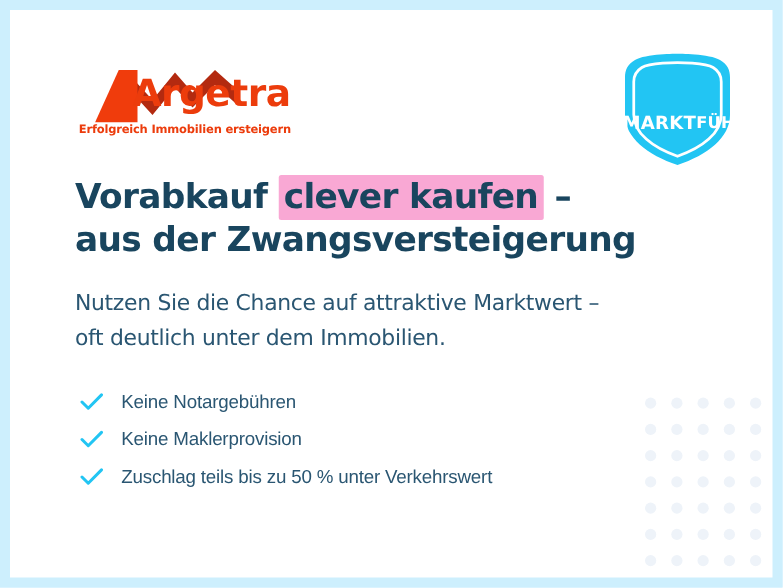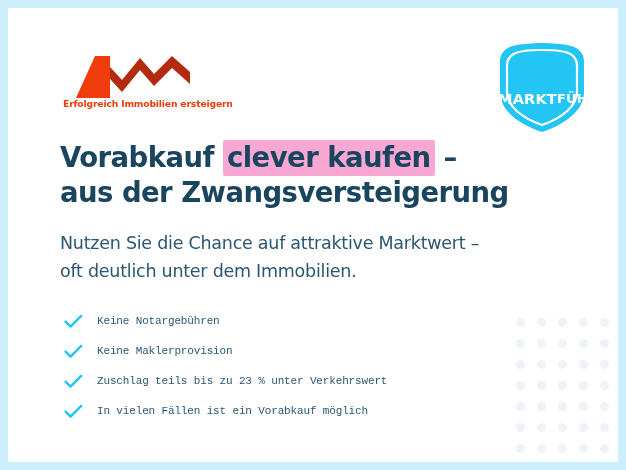--- a/index.html
+++ b/index.html
@@ -180,22 +180,22 @@
     height: 30px;
   }
   .benefit .check {
     width: 24px;
     flex: 0 0 24px;
     display: flex;
     align-items: center;
   }
   .benefit .check svg { display: block; }
   .benefit .label {
-    font-family: Liberation Mono, monospace;
-    font-size: 11px;
+    font-family: Liberation Sans, sans-serif;
+    font-size: 15px;
     color: #2a5672;
     letter-spacing: -0.15px;
     white-space: nowrap;
     padding-left: 9px;
   }
 </style>
 </head>
 <body>
 
 <div class="stage">
@@ -241,20 +241,21 @@
 
     <div class="logo">
       <div class="logo-mark">
         <svg width="190" height="48" viewBox="0 0 190 48" xmlns="http://www.w3.org/2000/svg">
 
           <path d="M22 46 L38 6 L60 30 L78 8 L92 24 L110 6 L128 22 L128 34 L110 18 L92 36 L78 20 L60 42 L38 18 L32 46 Z" fill="#b32a10"></path>
 
           <path d="M33 6 L48 6 L48 48 L14 48 Z" fill="#f03c0c"></path>
         </svg>
       </div>
+      <div class="logo-word">Argetra</div>
       <div class="logo-tagline">Erfolgreich Immobilien ersteigern</div>
     </div>
 
     <div class="badge">
       <svg width="88" height="92" viewBox="0 0 88 92" xmlns="http://www.w3.org/2000/svg">
         <path d="M44 1 C44 1 70 1 78 6 C84 9.5 86 14 86 20 L86 50 C86 68 68 82 44 90 C20 82 2 68 2 50 L2 20 C2 14 4 9.5 10 6 C18 1 44 1 44 1 Z" fill="#22c5f3"></path>
         <path d="M44 8 C44 8 66 8 72.5 12 C77.2 14.9 79 18.5 79 23.4 L79 49.5 C79 64.5 64 76 44 83 C24 76 9 64.5 9 49.5 L9 23.4 C9 18.5 10.8 14.9 15.5 12 C22 8 44 8 44 8 Z" fill="none" stroke="#ffffff" stroke-width="2.2"></path>
       </svg>
       <div class="badge-text">
         <div class="badge-line1">MARKT</div>
@@ -293,26 +294,18 @@
             </svg>
         </span>
         <span class="label">Keine Maklerprovision</span>
       </div>
       <div class="benefit">
         <span class="check">
           <svg width="19" height="15" viewBox="0 0 19 15" xmlns="http://www.w3.org/2000/svg">
               <path d="M1.6 7.6 L6.6 12.6 L17.2 1.9" fill="none" stroke="#22c5f3" stroke-width="2.4" stroke-linecap="round" stroke-linejoin="round"></path>
             </svg>
         </span>
-        <span class="label">Zuschlag teils bis zu 23 % unter Verkehrswert</span>
-      </div>
-      <div class="benefit">
-        <span class="check">
-          <svg width="19" height="15" viewBox="0 0 19 15" xmlns="http://www.w3.org/2000/svg">
-              <path d="M1.6 7.6 L6.6 12.6 L17.2 1.9" fill="none" stroke="#22c5f3" stroke-width="2.4" stroke-linecap="round" stroke-linejoin="round"></path>
-            </svg>
-        </span>
-        <span class="label">In vielen Fällen ist ein Vorabkauf möglich</span>
+        <span class="label">Zuschlag teils bis zu 50 % unter Verkehrswert</span>
       </div>
     </div>
 
   </div>
 </div>
 
 </body></html>

